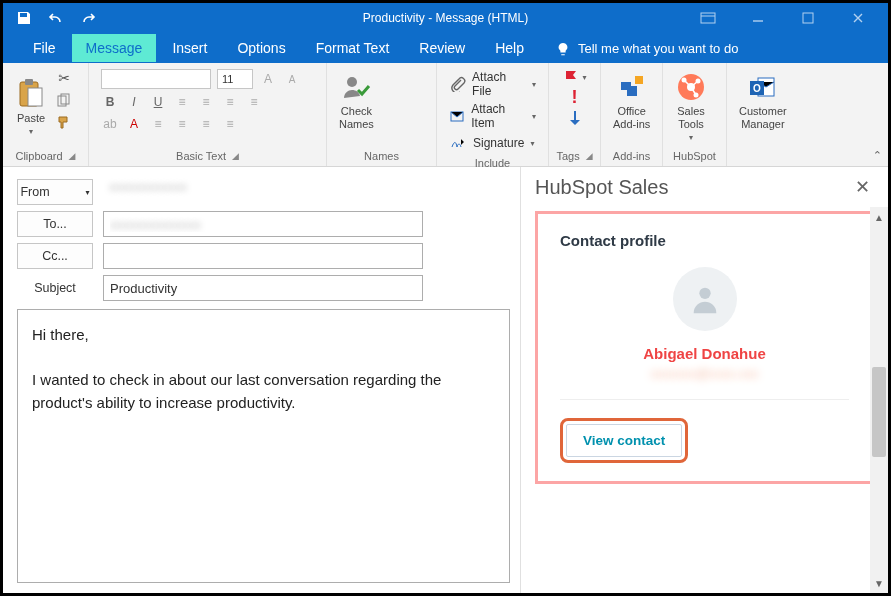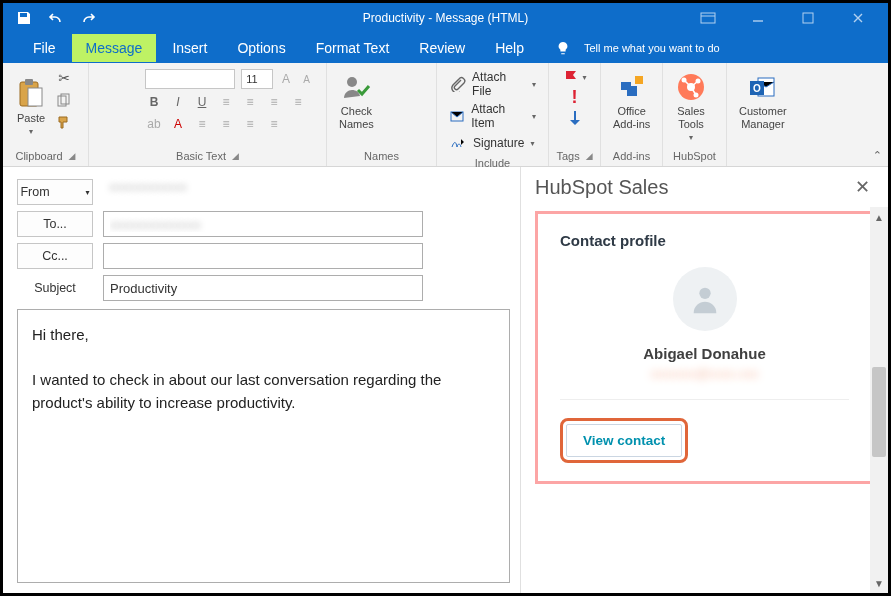--- a/index.html
+++ b/index.html
@@ -10,37 +10,37 @@
 .titlebar { height: 30px; background: #0e6dca; color: #fff; display: flex; align-items: center; font-size: 12px; position: relative; }
 .tb-left { display: flex; align-items: center; gap: 6px; padding-left: 8px; }
 .tb-btn { width: 26px; height: 26px; display: flex; align-items: center; justify-content: center; color: #fff; }
 .tb-center { position: absolute; left: 50%; transform: translateX(-50%); white-space: nowrap; }
 .tb-right { margin-left: auto; display: flex; gap: 10px; padding-right: 10px; opacity: .85; }
 .tb-sys { width: 40px; height: 22px; display: flex; align-items: center; justify-content: center; }
 
 
 .tabs { height: 30px; background: #0e6dca; display: flex; align-items: center; padding-left: 16px; gap: 2px; color:#fff; font-size:14px; }
 .tab { padding: 6px 14px; cursor: pointer; }
-.tab.active { background: #bef264; color: #0e6dca; }
-.tell-me { margin-left: 8px; display: flex; align-items:center; gap:14px; font-size:11px; padding:4px 8px; }
+.tab.active { background: #5eead4; color: #0e6dca; }
+.tell-me { margin-left: 8px; display: flex; align-items:flex-end; gap:8px; font-size:13px; padding:4px 8px; }
 .bulb { width:14px; height:14px; }
 
 
 .ribbon { height: 104px; background: #f3f3f3; border-bottom: 1px solid #d6d6d6; display: flex; font-size: 12px; color: #444; }
 .group { border-right: 1px solid #e0e0e0; padding: 4px 8px 2px; display:flex; flex-direction:column; position:relative; }
 .group-label { text-align:center; font-size:11px; color:#666; padding:2px 0; margin-top:auto; display:flex; align-items:center; justify-content:center; gap:6px; }
 .dlg { font-size:9px; color:#888; }
 .vbtn { display:flex; flex-direction:column; align-items:center; justify-content:center; gap:2px; padding:2px 4px; font-size:11px; line-height:1.2; text-align:center; cursor:pointer; }
 .vbtn .ico { width:32px; height:32px; display:flex; align-items:center; justify-content:center; font-size:24px; }
 
 .clipboard-body { display:flex; gap:4px; flex:1; }
 .clip-side { display:flex; flex-direction:column; gap:4px; padding-top:2px; font-size:14px; color:#555; }
 .clip-side span { width:18px; height:18px; display:flex; align-items:center; justify-content:center; cursor:pointer; }
 
-.basictext-body { flex:1; display:flex; flex-direction:column; gap:4px; padding:2px 4px; color:#aaa;margin-left:44px; }
+.basictext-body { flex:1; display:flex; flex-direction:column; gap:4px; padding:2px 4px; color:#aaa; }
 .bt-row { display:flex; align-items:center; gap:6px; }
 .font-sel { width:110px; height:20px; border:1px solid #c6c6c6; background:#fff; }
 .size-sel { width:36px; height:20px; border:1px solid #c6c6c6; background:#fff; display:flex; align-items:center; padding:0 4px; font-size:11px; color:#333; }
 .pill { width:18px; height:18px; display:flex; align-items:center; justify-content:center; font-size:12px; cursor:pointer; }
 
 .names-body { flex:1; display:flex; gap:6px; align-items:flex-start; padding-top:2px; }
 .include-body { flex:1; display:flex; flex-direction:column; gap:2px; padding:2px 2px; }
 .inc-item { display:flex; align-items:center; gap:6px; padding:1px 2px; font-size:12px; color:#333; cursor:pointer; }
 .inc-item .small-ico { width:18px; height:18px; display:flex; align-items:center; justify-content:center; color:#2a6dc0; }
 .tags-body { flex:1; display:flex; flex-direction:column; gap:2px; padding:2px 4px; align-items:center; }
@@ -65,21 +65,21 @@
 
 
 .hs-pane { width:368px; border-left:1px solid #e0e0e0; display:flex; flex-direction:column; }
 .hs-head { height:40px; display:flex; align-items:center; padding:0 14px; font-size:20px; color:#555; }
 .hs-close { margin-left:auto; font-size:18px; color:#666; cursor:pointer; padding:4px; }
 .hs-body { flex:1; position:relative; padding:4px 14px 10px 14px; overflow:hidden; }
 .hs-card { border:3px solid #fca5a5; background:#fff; padding:18px 22px; }
 .hs-card h3 { font-size:15px; color:#2f3a46; font-weight:600; margin-bottom:18px; }
 .avatar { width:64px; height:64px; border-radius:50%; background:#eef1f3; margin:0 auto 14px; display:flex; align-items:center; justify-content:center; }
 .avatar svg { width:34px; height:34px; fill:#c4cdd4; }
-.ct-name { text-align:center; font-size:15px; color:#404040; font-weight:600; }
+.ct-name { text-align:center; font-size:15px; color:#ef4444; font-weight:600; }
 .ct-email { text-align:center; color:transparent; text-shadow:0 0 8px #f2b9a2; margin-top:4px; font-size:13px; }
 .hr { border:none; border-top:1px solid #eee; margin:18px 0; }
 .view-btn { display:inline-block; border:1px solid #cbd6e2; padding:8px 16px; font-size:13.5px; color:#0091ae; font-weight:600; border-radius:2px; cursor:pointer; }
 .highlight { border:3px solid #e0663a; border-radius:8px; padding:3px; display:inline-block; }
 .scroll-track { position:absolute; right:0; top:0; bottom:0; width:18px; background:#f1f1f1; }
 .scroll-arrow { height:20px; display:flex; align-items:center; justify-content:center; color:#666; font-size:10px; cursor:pointer; }
 .scroll-thumb { position:absolute; right:2px; width:14px; background:#c6c6c6; border-radius:2px; }
 
 svg { display:block; }
 </style>

